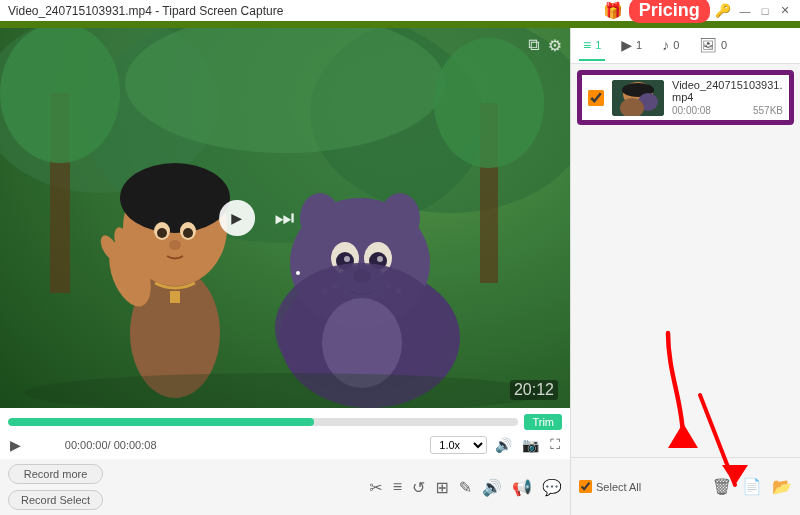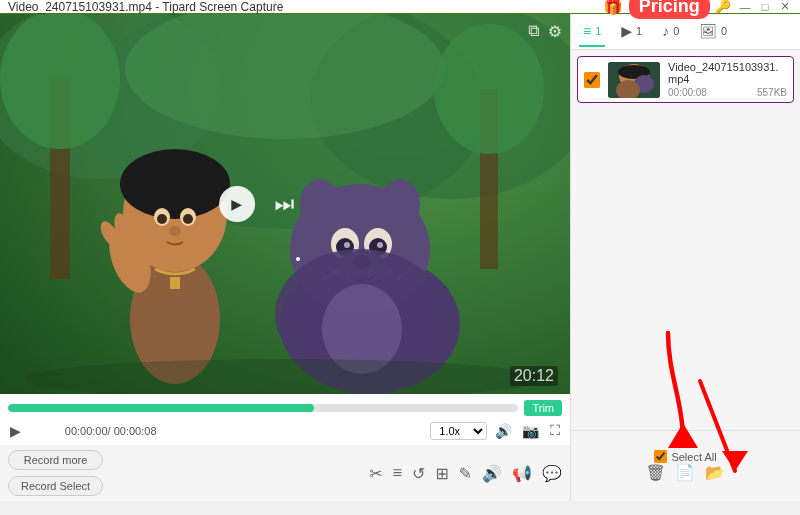--- a/index.html
+++ b/index.html
@@ -11,23 +11,23 @@
       background: #f0f0f0;
       overflow: hidden;
       user-select: none;
     }
 
     
     .title-bar {
       display: flex;
       align-items: center;
       background: #ffffff;
-      height: 14px;
+      height: 28px;
       padding: 0 8px;
-      border-bottom: 1px solid #4d7c0f;
+      border-bottom: 7px solid #4d7c0f;
       position: relative;
     }
     .title-bar-text {
       font-size: 12px;
       color: #333;
       flex: 1;
     }
     .title-bar-controls {
       display: flex;
       align-items: center;
@@ -307,21 +307,21 @@
       padding: 6px;
     }
     .file-item {
       display: flex;
       align-items: center;
       background: white;
       border-radius: 4px;
       padding: 4px 6px;
       gap: 8px;
       margin-bottom: 4px;
-      border: 1px solid #701a75;
+      border: 5px solid #701a75;
     }
     .file-checkbox {
       width: 16px;
       height: 16px;
       accent-color: #ff8c00;
       cursor: pointer;
     }
     .file-thumb {
       width: 52px;
       height: 36px;
@@ -351,21 +351,20 @@
     }
 
     
     .right-bottom {
       background: #f5f5f5;
       border-top: 1px solid #e0e0e0;
       padding: 19px 8px;
       display: flex;
       align-items: center;
       justify-content: space-between;
-      flex-direction: column;
     }
     .select-all-area {
       display: flex;
       align-items: center;
       gap: 4px;
       font-size: 11px;
       color: #555;
     }
     .select-all-cb {
       accent-color: #ff8c00;

